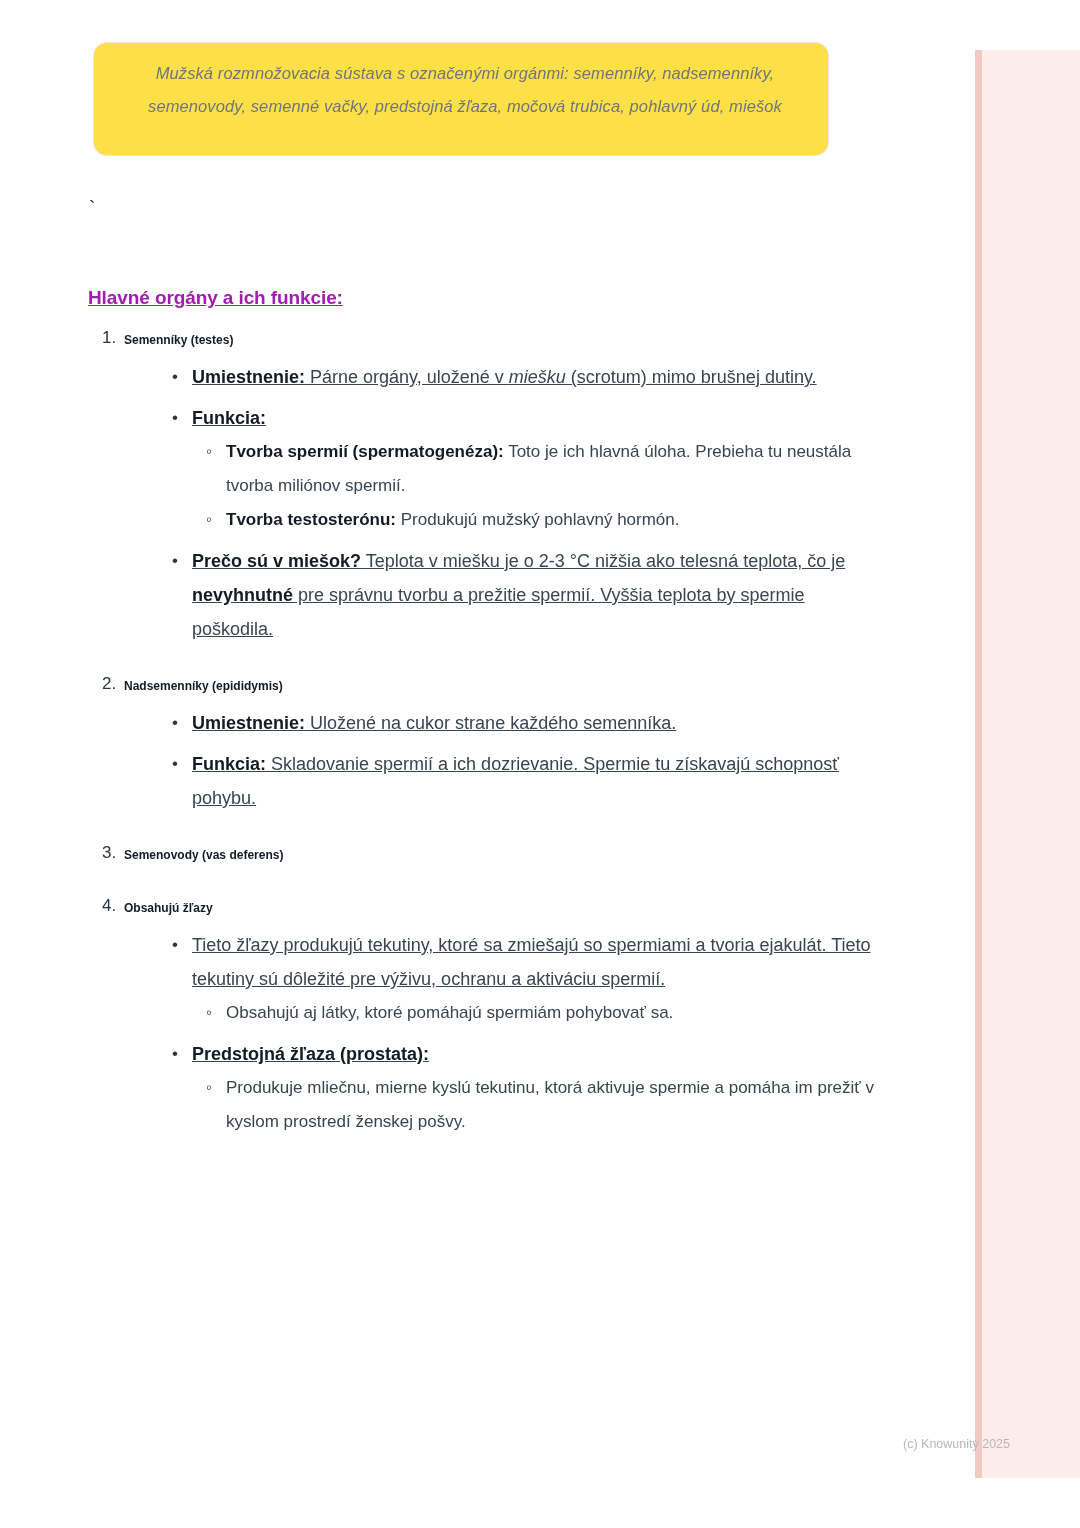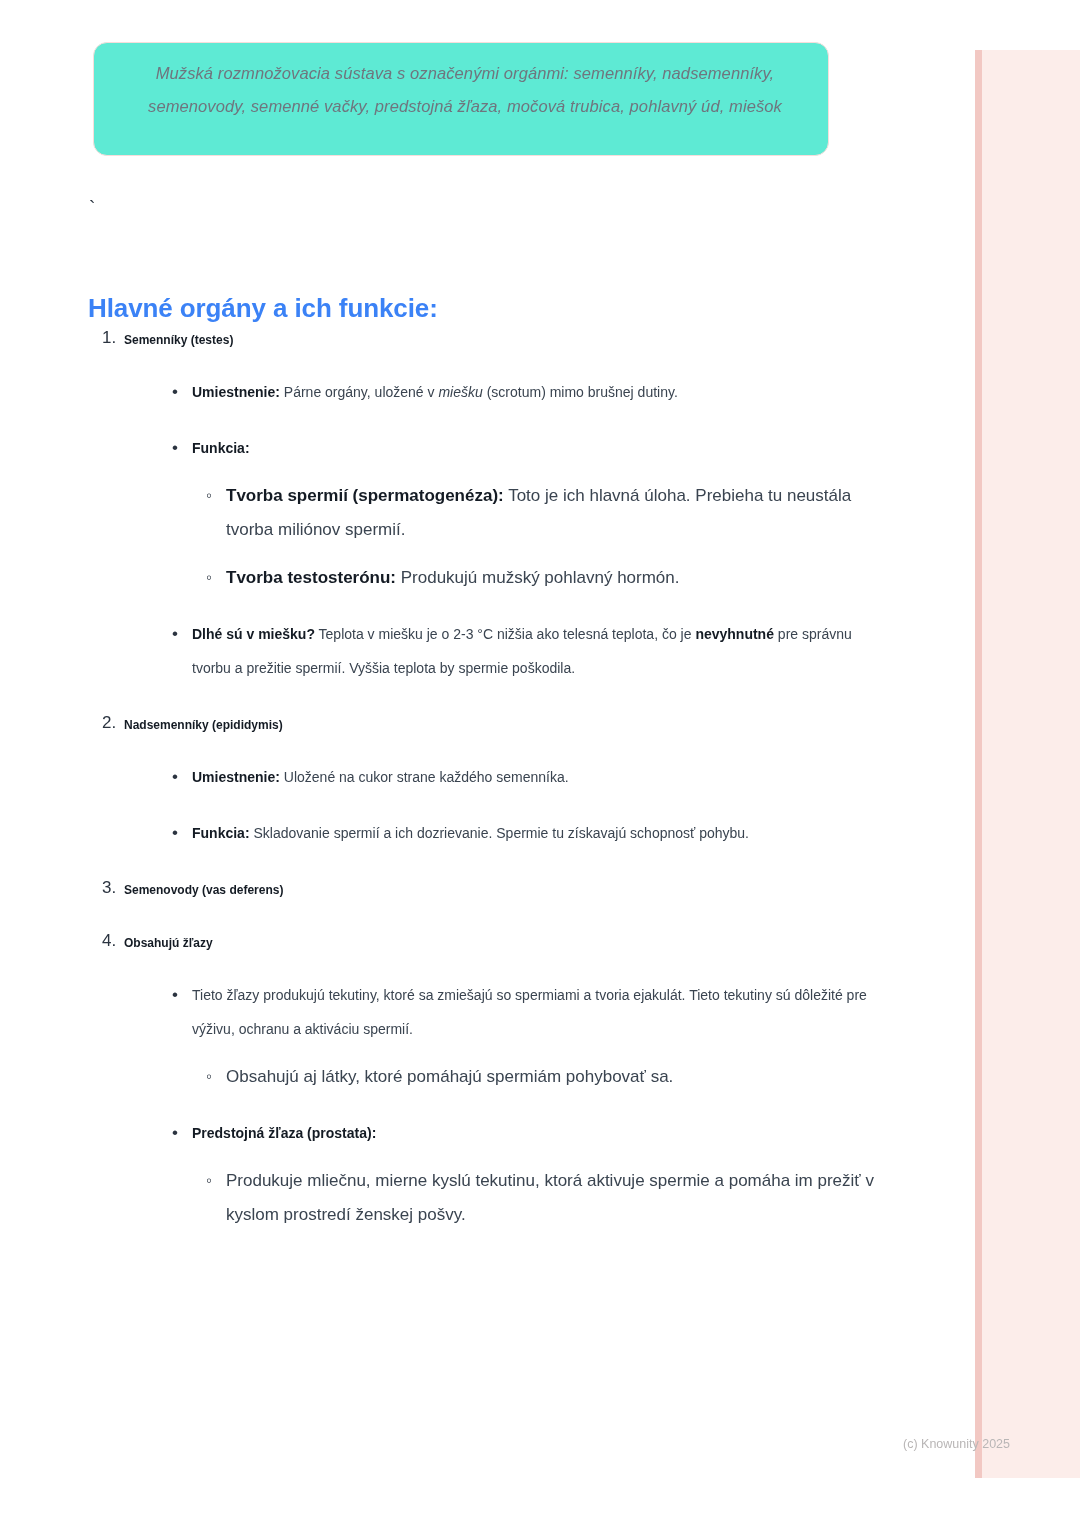--- a/index.html
+++ b/index.html
@@ -42,21 +42,21 @@
   
   .quote-box {
     position: absolute;
     left: 93px;
     top: 42px;
     width: 736px;
     height: 114px;
     box-sizing: border-box;
     border: 1.5px solid #f6dedb;
     border-radius: 14px;
-    background: #5eead4;
+    background: #fde047;
     padding: 14px 34px 0 42px;
   }
   .quote-text {
     font-style: italic;
     font-size: 16.5px;
     line-height: 33px;
     color: #6f757e;
     text-align: center;
     letter-spacing: 0.1px;
   }
@@ -69,24 +69,25 @@
     font-size: 19px;
     color: #2b3440;
     line-height: 19px;
   }
 
   
   .main-heading {
     position: absolute;
     left: 88px;
     top: 271px;
-    font-size: 26px;
+    font-size: 19px;
     font-weight: bold;
-    color: #3b82f6;
+    color: #a21caf;
     letter-spacing: -0.1px;
+    text-decoration: underline;
   }
 
   
   .outline {
     position: absolute;
     left: 88px;
     top: 328px;
     width: 800px;
   }
 
@@ -110,38 +111,38 @@
   }
 
   .bullets {
     margin: 0;
     padding: 0;
     list-style: none;
   }
   .b1 {
     position: relative;
     padding-left: 68px;
-    margin-top: 22px;
-    font-size: 14px;
+    margin-top: 7px;
+    font-size: 18px;
     line-height: 34px;
     color: #3a4450;
+    text-decoration: underline;
   }
   .b1::before {
     content: "\2022";
     position: absolute;
     left: 48px;
     top: 0;
     font-size: 17px;
     color: #2b3440;
     line-height: 34px;
   }
   .b2 {
     position: relative;
     padding-left: 102px;
-    margin-top: 14px;
     font-size: 17px;
     line-height: 34px;
     color: #3a4450;
   }
   .b2::before {
     content: "\25E6";
     position: absolute;
     left: 82px;
     top: 0;
     font-size: 17px;
@@ -188,21 +189,21 @@
 
   <div class="outline">
       <div class="num-item">
         <span class="num-marker">1.</span>
         <div class="num-title">Semenníky (testes)</div>
         <ul class="bullets">
           <li class="b1"><strong>Umiestnenie:</strong><span> Párne orgány, uložené v </span><em>miešku</em><span> (scrotum) mimo brušnej dutiny.</span></li>
           <li class="b1"><strong>Funkcia:</strong></li>
           <li class="b2 tight"><strong>Tvorba spermií (spermatogenéza):</strong><span> Toto je ich hlavná úloha. Prebieha tu neustála tvorba miliónov spermií.</span></li>
           <li class="b2"><strong>Tvorba testosterónu:</strong><span> Produkujú mužský pohlavný hormón.</span></li>
-          <li class="b1"><strong>Dlhé sú v miešku?</strong><span> Teplota v miešku je o 2-3 °C nižšia ako telesná teplota, čo je </span><strong>nevyhnutné</strong><span> pre správnu tvorbu a prežitie spermií. Vyššia teplota by spermie poškodila.</span></li>
+          <li class="b1"><strong>Prečo sú v miešok?</strong><span> Teplota v miešku je o 2-3 °C nižšia ako telesná teplota, čo je </span><strong>nevyhnutné</strong><span> pre správnu tvorbu a prežitie spermií. Vyššia teplota by spermie poškodila.</span></li>
         </ul>
       </div>
       <div class="num-item num-gap">
         <span class="num-marker">2.</span>
         <div class="num-title">Nadsemenníky (epididymis)</div>
         <ul class="bullets">
           <li class="b1"><strong>Umiestnenie:</strong><span> Uložené na cukor strane každého semenníka.</span></li>
           <li class="b1"><strong>Funkcia:</strong><span> Skladovanie spermií a ich dozrievanie. Spermie tu získavajú schopnosť pohybu.</span></li>
         </ul>
       </div>

